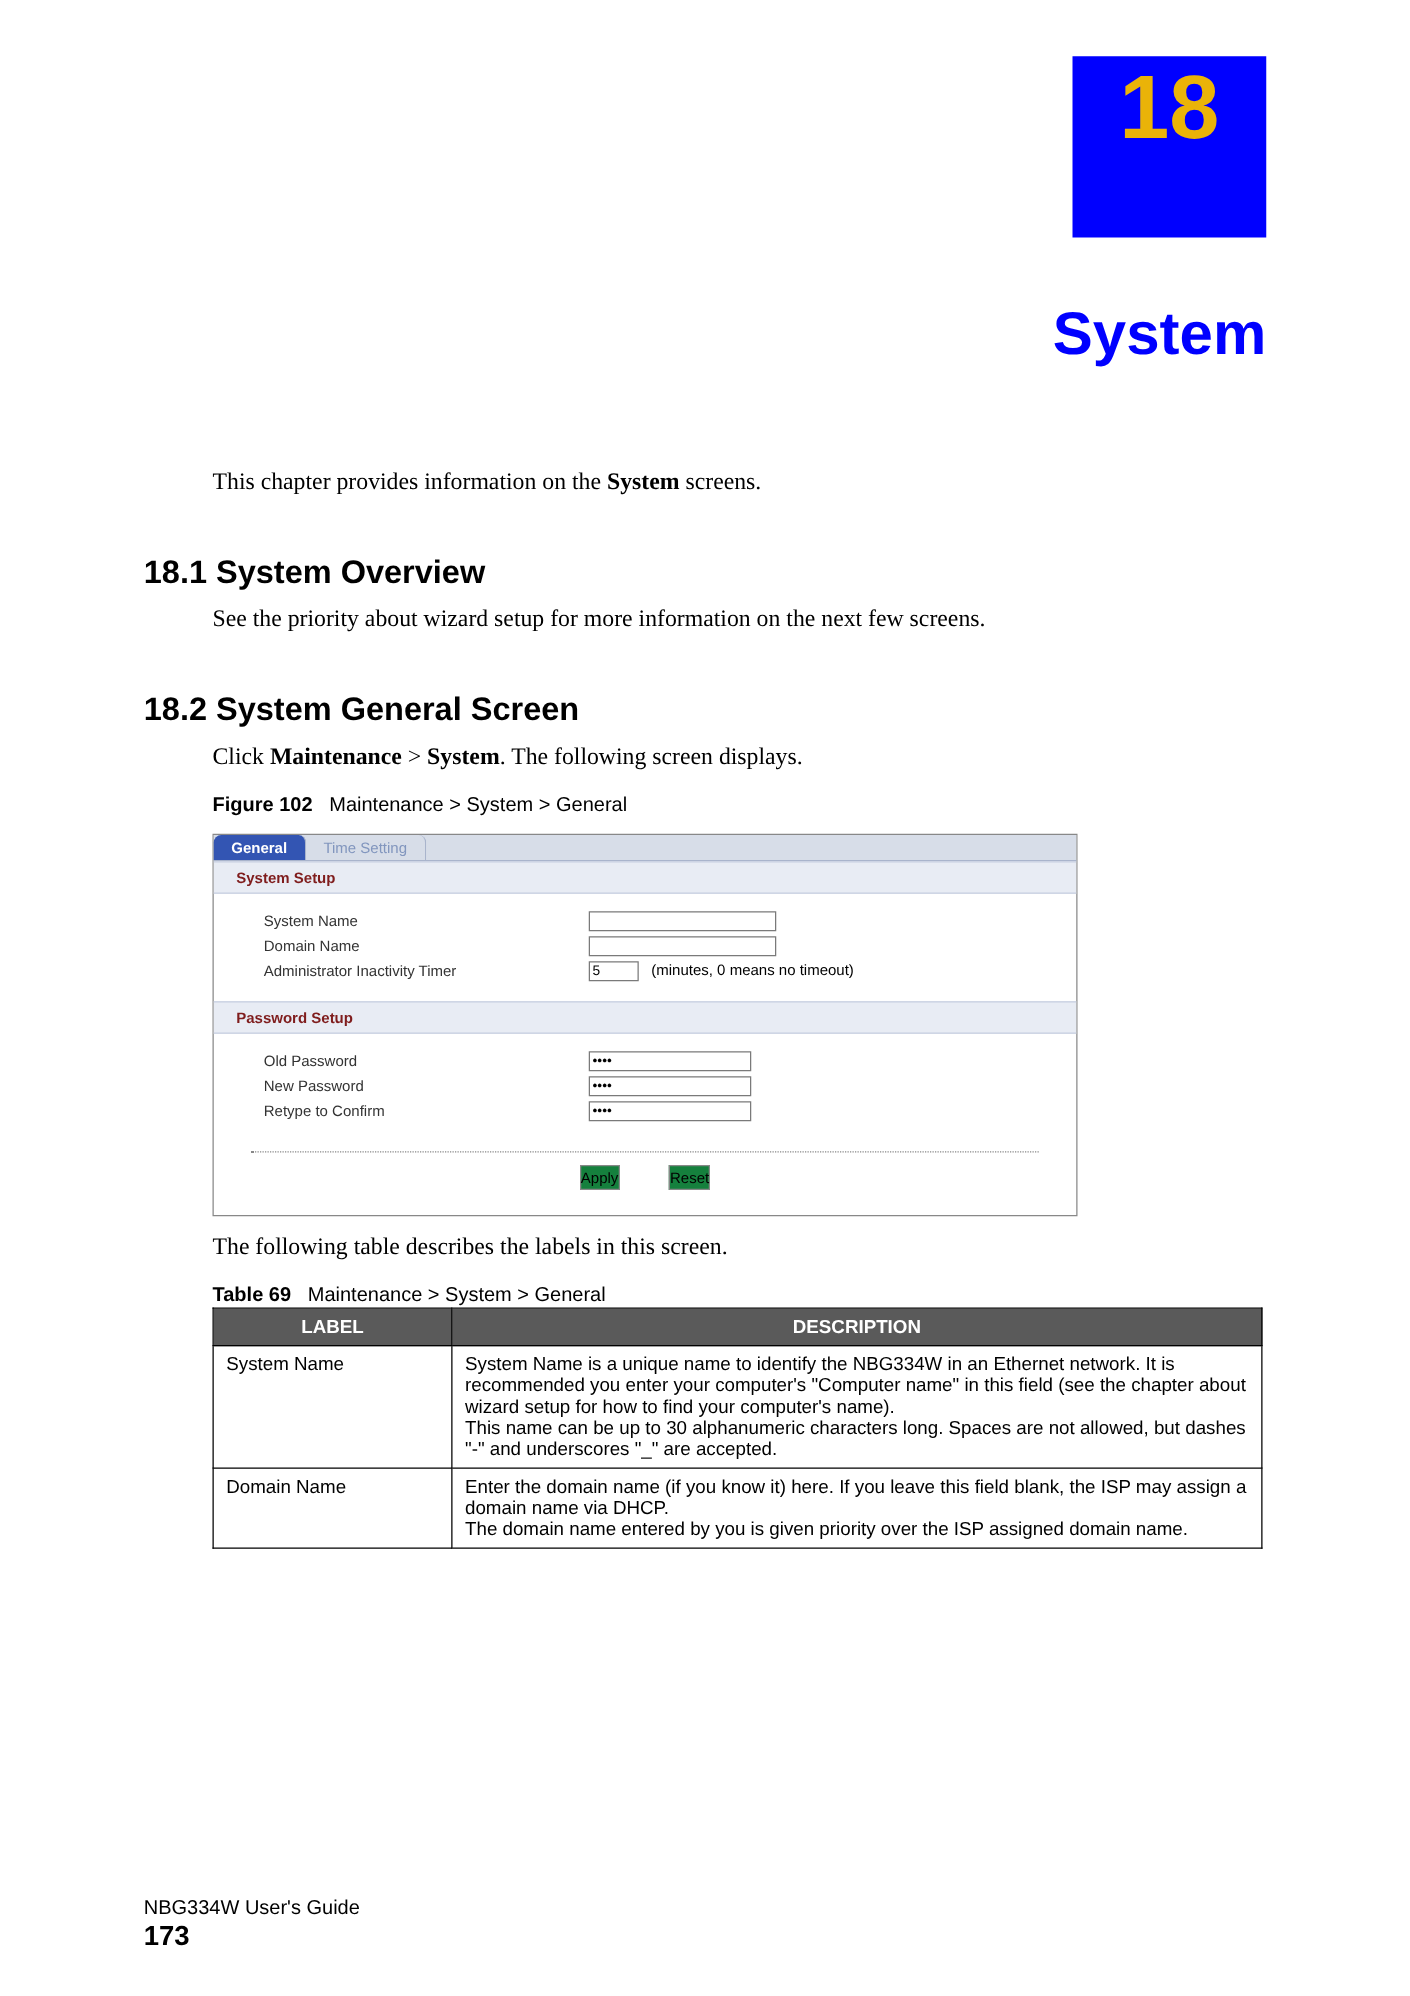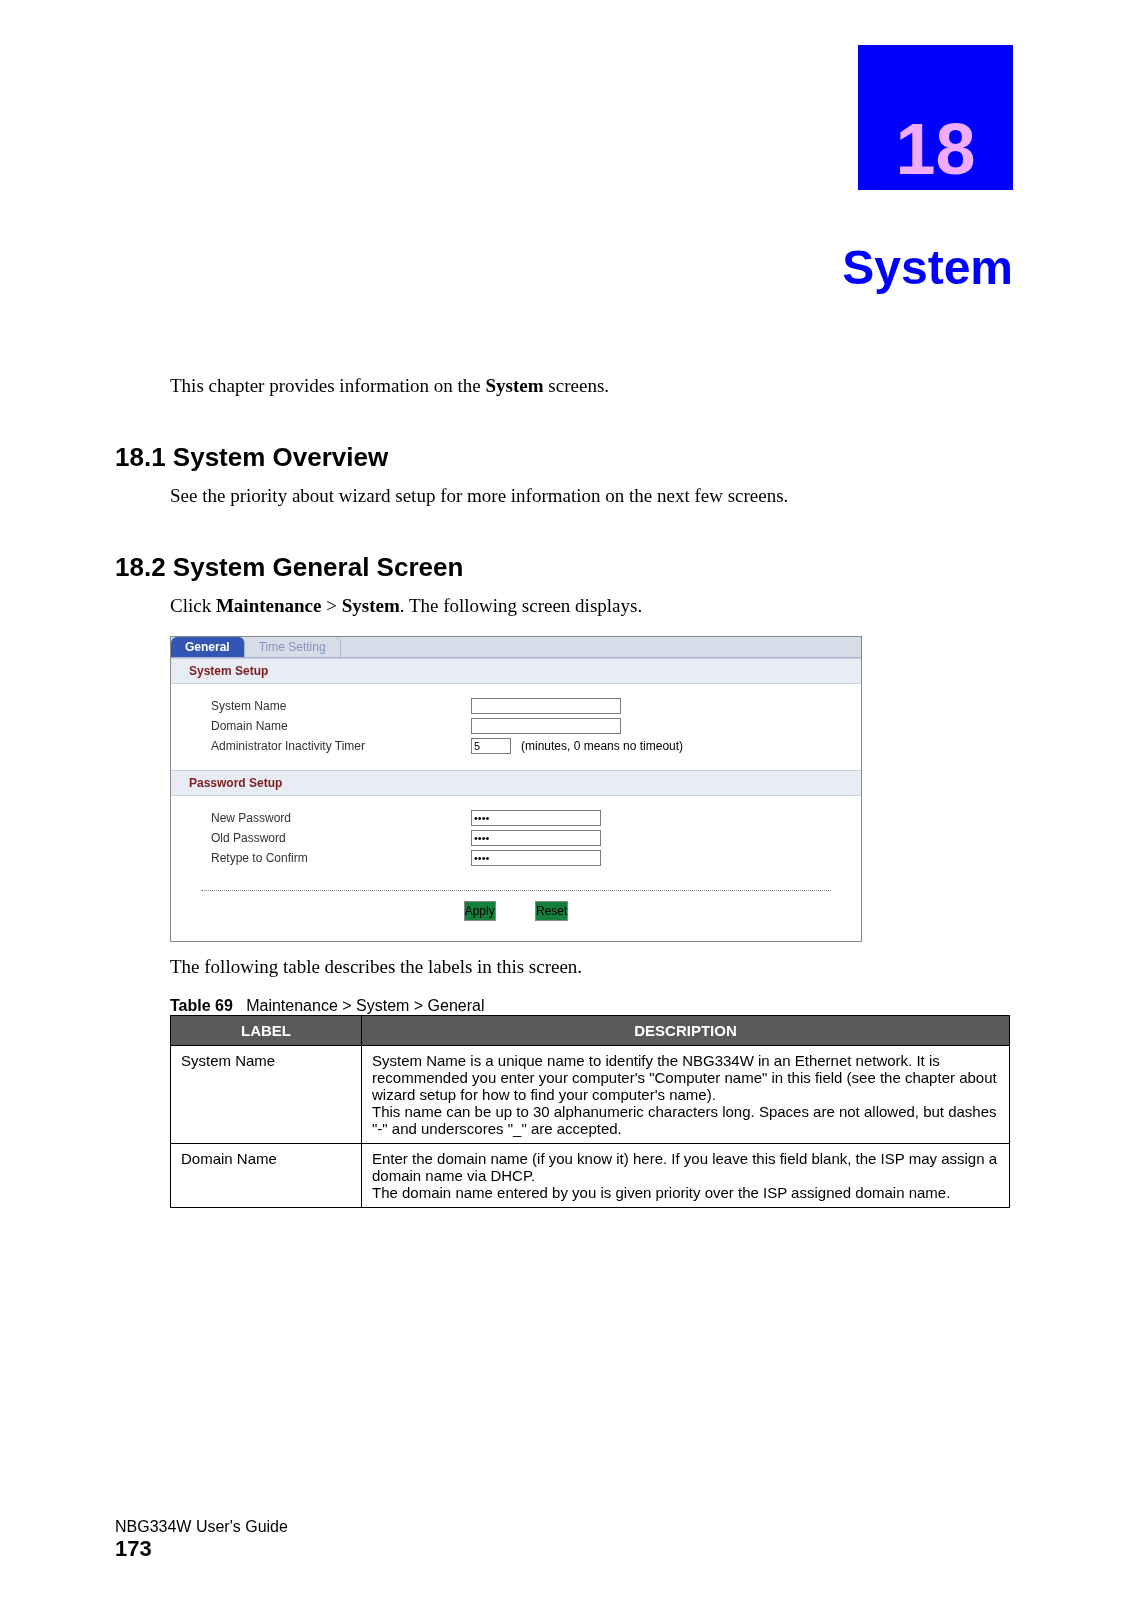--- a/index.html
+++ b/index.html
@@ -11,28 +11,28 @@
     width: 1128px;
   }
   .page {
     padding: 60px 115px 40px 115px;
     box-sizing: border-box;
     min-height: 1597px;
     position: relative;
   }
   .chapter-box {
     background: #0000ff;
-    color: #f0abfc;
+    color: #eab308;
     width: 155px;
     height: 145px;
     position: absolute;
     top: 45px;
     right: 115px;
     display: flex;
-    align-items: flex-end;
+    align-items: flex-start;
     justify-content: center;
   }
   .chapter-num {
     font-family: Arial, sans-serif;
     font-size: 72px;
     font-weight: bold;
   }
   .chapter-title {
     color: #0000ff;
     font-size: 48px;
@@ -179,20 +179,23 @@
   </p>
 
   <div class="section-heading">18.1  System Overview</div>
   <p class="section-body">See the priority about wizard setup for more information on the next few screens.</p>
 
   <div class="section-heading">18.2  System General Screen</div>
   <p class="section-body">
     <span>Click </span><b>Maintenance</b><span> &gt; </span><b>System</b><span>. The following screen displays.</span>
   </p>
 
+  <div class="figure-caption">
+    <b>Figure 102</b>&nbsp;&nbsp;&nbsp;<span>Maintenance &gt; System &gt; General</span>
+  </div>
 
   <div class="screenshot">
     <div class="tabs">
       <div class="tab active">General</div>
       <div class="tab">Time Setting</div>
     </div>
     <div class="panel-header">System Setup</div>
     <div class="panel-body">
       <div class="row">
         <div class="row-label">System Name</div>
@@ -206,25 +209,25 @@
         <div class="row-label">Administrator Inactivity Timer</div>
         <div class="row-input">
           <input type="text" style="width: 40px;" value="5">
           &nbsp;&nbsp;<span>(minutes, 0 means no timeout)</span>
         </div>
       </div>
     </div>
     <div class="panel-header">Password Setup</div>
     <div class="panel-body">
       <div class="row">
+        <div class="row-label">Old Password</div>
+        <div class="row-input"><input type="password" style="width: 130px;" value="****"></div>
+      </div>
+      <div class="row">
         <div class="row-label">New Password</div>
-        <div class="row-input"><input type="password" style="width: 130px;" value="****"></div>
-      </div>
-      <div class="row">
-        <div class="row-label">Old Password</div>
         <div class="row-input"><input type="password" style="width: 130px;" value="****"></div>
       </div>
       <div class="row">
         <div class="row-label">Retype to Confirm</div>
         <div class="row-input"><input type="password" style="width: 130px;" value="****"></div>
       </div>
     </div>
     <div class="btnrow">
       <button>Apply</button>
       <button>Reset</button>

